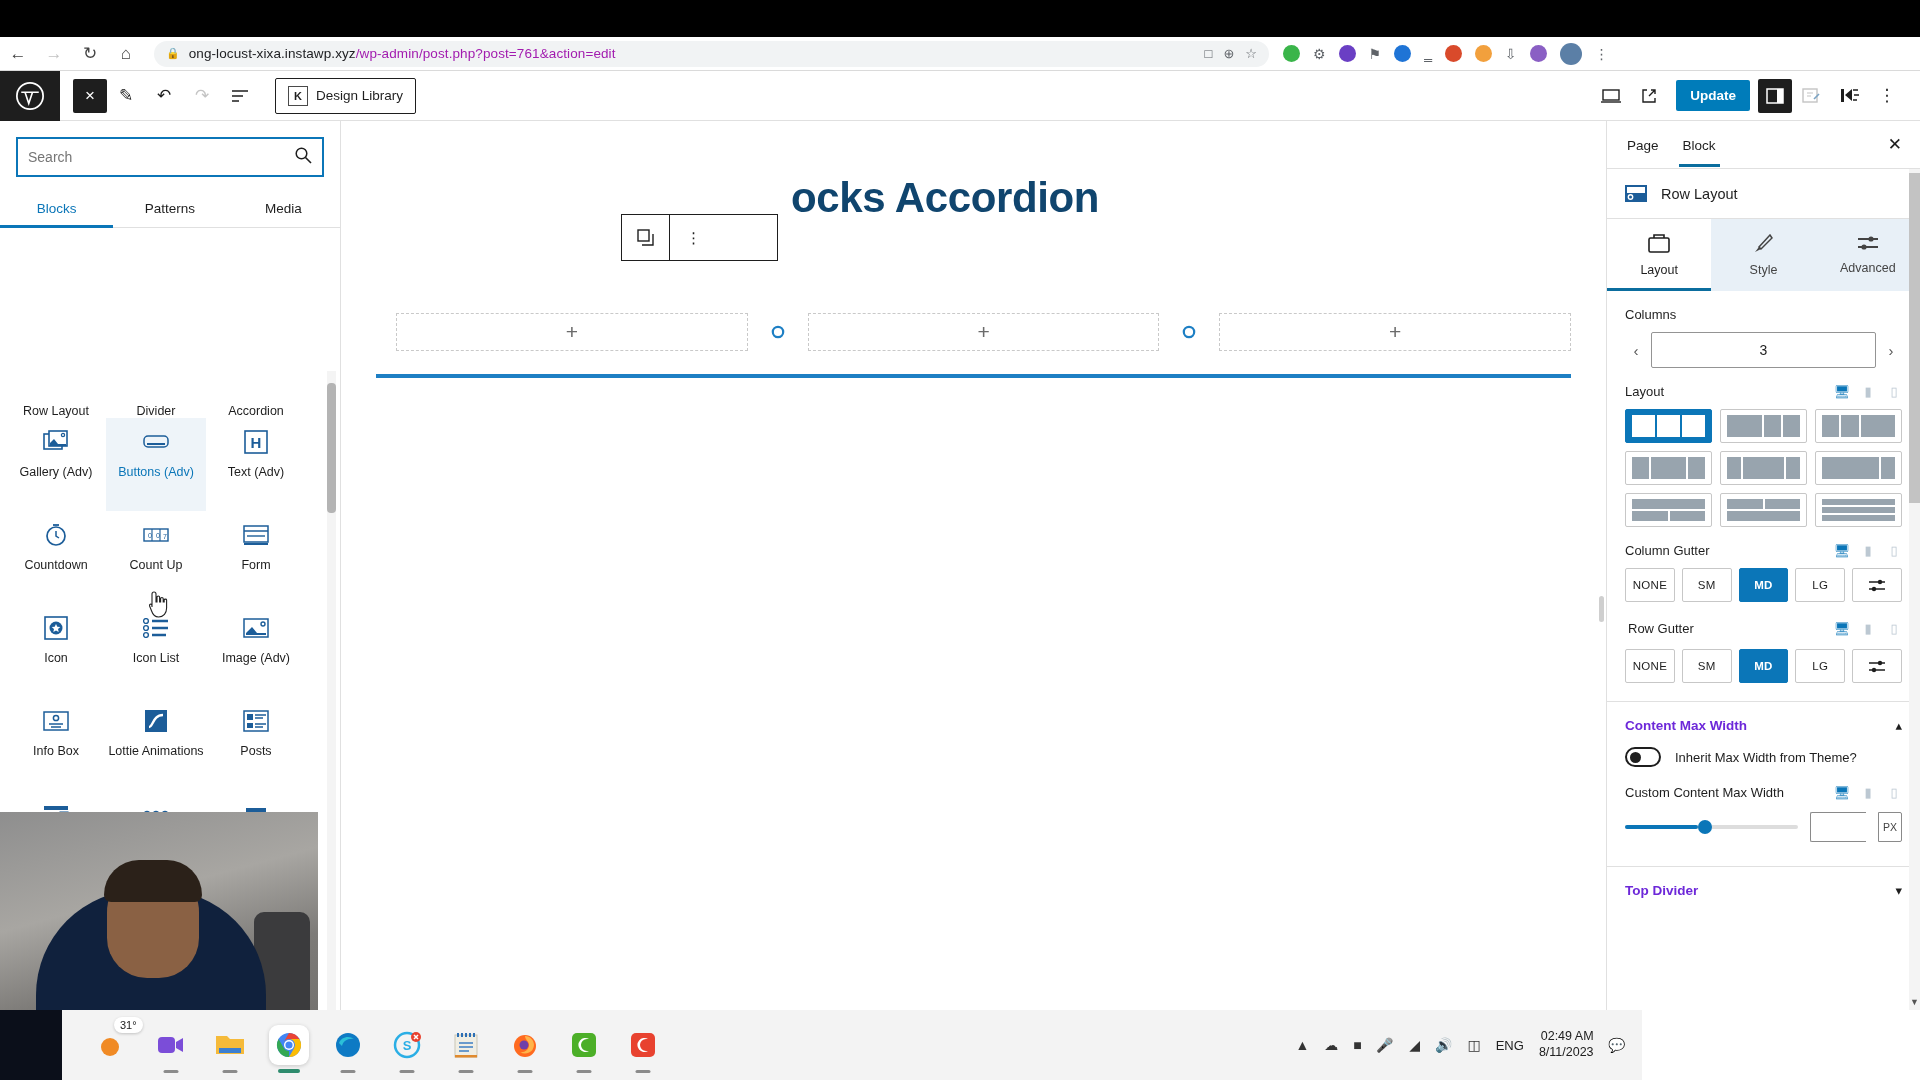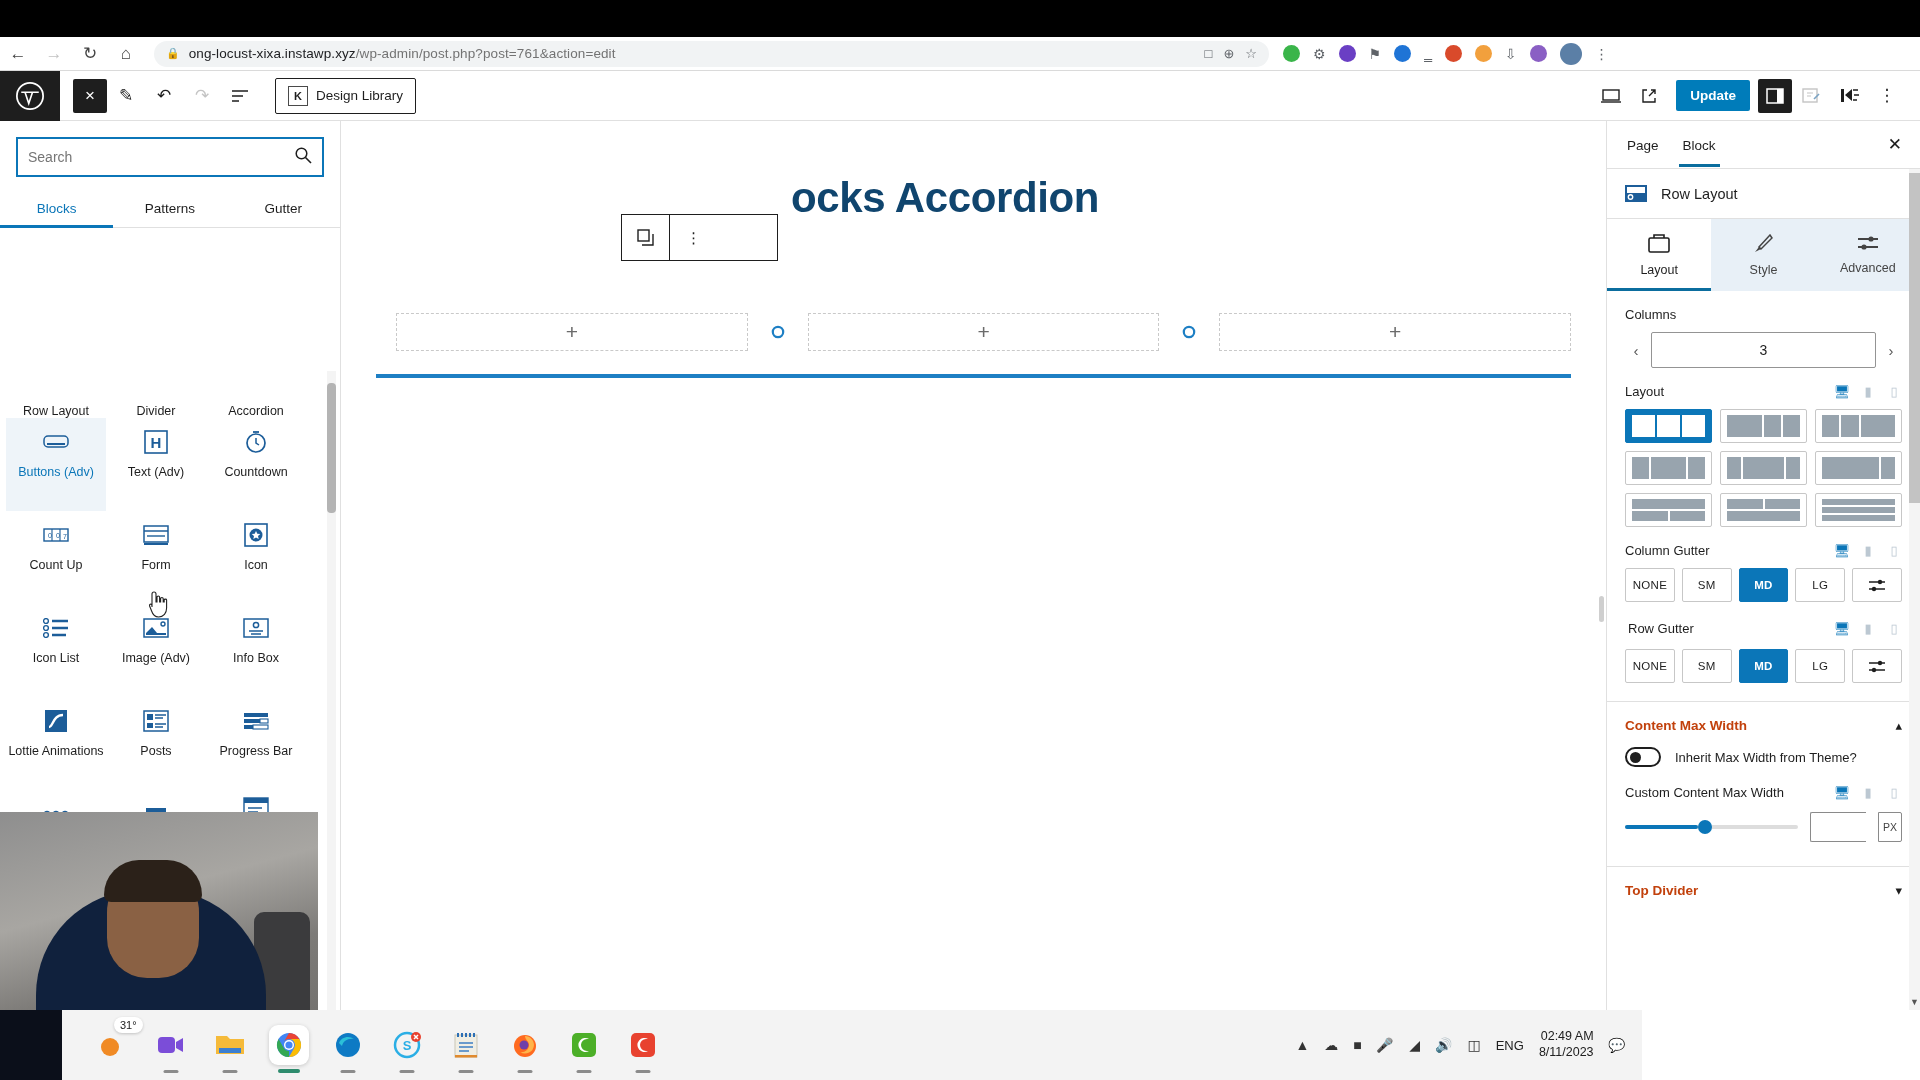--- a/index.html
+++ b/index.html
@@ -25,21 +25,21 @@
     color: #444; font-size: 17px;
   }
   .nav-btn.disabled { color: #c2c2c2; }
   .omnibox {
     flex: 0 0 auto; margin-left: 10px; height: 26px; width: 1115px;
     background: #f1f3f4; border-radius: 13px; display: flex; align-items: center;
     padding: 0 12px; gap: 9px;
   }
   .omnibox .lock { font-size: 11px; color: #5f6368; }
   .omni-url { font-size: 13.5px; color: #202124; white-space: nowrap; letter-spacing: .1px; }
-  .omni-url .dim { color: #737373; }
+  .omni-url .dim { color: #a21caf; }
   .omni-icons { margin-left: auto; display: flex; gap: 11px; align-items: center; color: #5f6368; font-size: 13px; }
   .ext-icons { display: flex; align-items: center; gap: 13px; margin-left: 14px; }
   .ext-dot { width: 17px; height: 17px; border-radius: 50%; display: inline-block; }
   .ext-glyph { font-size: 14px; color: #5f6368; line-height: 1; }
   .avatar-chip { width: 22px; height: 22px; border-radius: 50%; background: #5b7fa6; }
 
   
   .wp-topbar {
     position: absolute; left: 0; top: 71px; width: 1920px; height: 50px;
     background: #fff; border-bottom: 1px solid #e0e0e0; display: flex; align-items: center;
@@ -203,21 +203,21 @@
   .lay-cell.active { background: #0b76b8; border-color: #0b76b8; }
   .bar { background: #98a4ae; height: 100%; }
   .lay-cell.active .bar { background: #fff; }
   .lay-rows { display:flex; flex-direction:column; gap:2px; width:100%; height:100%; }
   .lay-rows .rw { display:flex; gap:2px; flex:1; }
   .gutter-row { display: flex; gap: 7px; }
   .gbtn { flex: 1; height: 34px; border: 1px solid #c7c7c7; border-radius: 2px; display: flex; align-items: center; justify-content: center; font-size: 11.5px; color: #1e1e1e; background: #fff; letter-spacing: .3px;}
   .gbtn.active { background: #0b76b8; border-color: #0b76b8; color: #fff; font-weight: 600; }
   .sb-divider { height: 1px; background: #e0e0e0; margin: 18px 0 0 0; }
   .panel-head { display: flex; align-items: center; justify-content: space-between; padding: 16px 18px 14px; }
-  .panel-title { font-size: 13.5px; color: #c2410c; font-weight: 600; }
+  .panel-title { font-size: 13.5px; color: #6d28d9; font-weight: 600; }
   .chev { font-size: 13px; color: #1e1e1e; }
   .toggle-row { display: flex; align-items: center; gap: 14px; padding: 0 18px 0 18px; }
   .toggle { width: 36px; height: 20px; border-radius: 10px; border: 2px solid #1e1e1e; background: #fff; position: relative; }
   .toggle .knob { position: absolute; left: 3px; top: 3px; width: 11px; height: 11px; border-radius: 50%; background: #1e1e1e; }
   .toggle-label { font-size: 13px; color: #1e1e1e; }
   .slider-row { display: flex; align-items: center; gap: 12px; padding: 0 18px; margin-top: 12px; }
   .slider { flex: 1; height: 4px; background: #ddd; border-radius: 2px; position: relative; }
   .slider .fill { position: absolute; left: 0; top: 0; height: 4px; background: #0b76b8; border-radius: 2px; width: 42%; }
   .slider .thumb { position: absolute; left: 42%; top: -5px; width: 14px; height: 14px; border-radius: 50%; background: #0b76b8; }
   .num-box { width: 56px; height: 30px; border: 1px solid #8a8a8a; border-right: none; border-radius: 2px 0 0 2px; background:#fff;}
@@ -346,35 +346,46 @@
           <svg width="18" height="18" viewBox="0 0 18 18">
               <circle cx="7.5" cy="7.5" r="5.3" fill="none" stroke="#1e1e1e" stroke-width="1.5"></circle>
               <path d="M11.5 11.5L17 17" stroke="#1e1e1e" stroke-width="1.6"></path>
             </svg>
         </span>
       </div>
     </div>
     <div class="tabs-row">
       <div class="tab active">Blocks</div>
       <div class="tab">Patterns</div>
-      <div class="tab">Gutter</div>
+      <div class="tab">Media</div>
     </div>
 
     <div class="block-grid" style="top:255px">
 
       <div class="blk" style="height:42px;padding-top:0;justify-content:flex-end">
         <span class="blk-label">Row Layout</span>
       </div>
       <div class="blk" style="height:42px;padding-top:0;justify-content:flex-end">
         <span class="blk-label">Divider</span>
       </div>
       <div class="blk" style="height:42px;padding-top:0;justify-content:flex-end">
         <span class="blk-label">Accordion</span>
       </div>
 
+      <div class="blk">
+        <span class="blk-icon">
+          <svg width="26" height="24" viewBox="0 0 26 24">
+              <rect x="1" y="4" width="18" height="15" fill="none" stroke="#1c5d99" stroke-width="1.6"></rect>
+              <rect x="6" y="1" width="18" height="15" fill="#fff" stroke="#1c5d99" stroke-width="1.6"></rect>
+              <path d="M7 13l4-4 4 5h8v2H7z" fill="#1c5d99"></path>
+              <circle cx="20" cy="5" r="1.6" fill="none" stroke="#1c5d99" stroke-width="1.3"></circle>
+            </svg>
+        </span>
+        <span class="blk-label">Gallery (Adv)</span>
+      </div>
       <div class="blk sel">
         <span class="blk-icon">
           <svg width="26" height="14" viewBox="0 0 26 14">
               <rect x="1" y="1" width="24" height="11" rx="4" fill="none" stroke="#1c5d99" stroke-width="1.5"></rect>
               <path d="M4 9h18" stroke="#1c5d99" stroke-width="2"></path>
             </svg>
         </span>
         <span class="blk-label">Buttons (Adv)</span>
       </div>
       <div class="blk">

